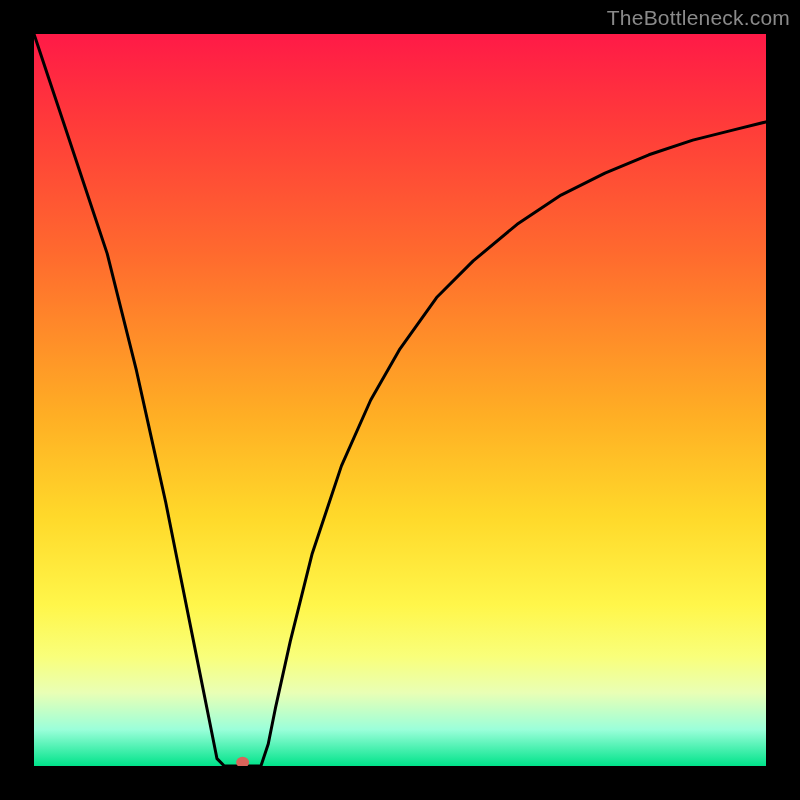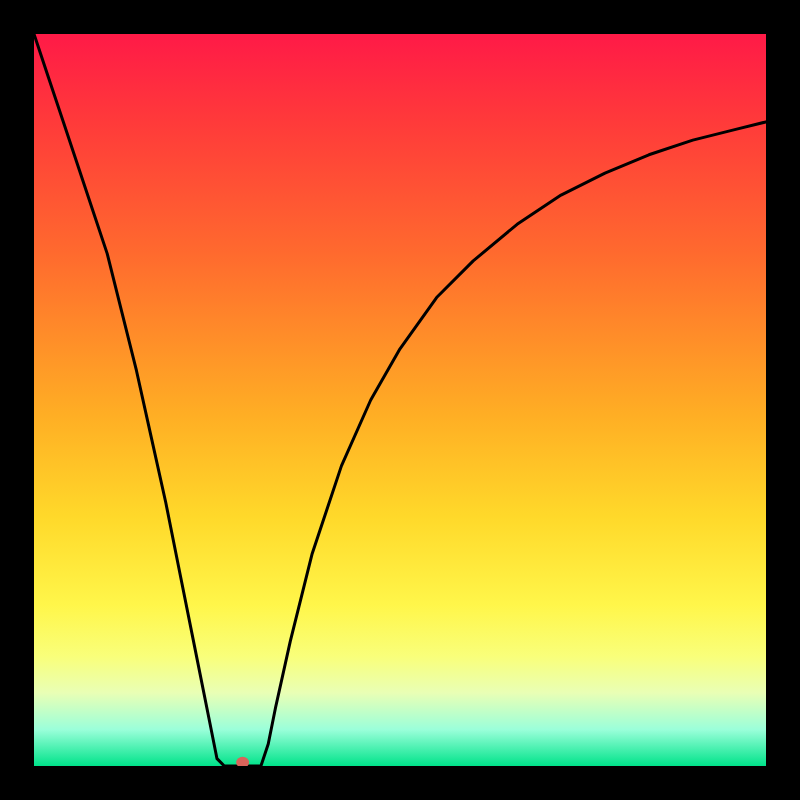--- a/index.html
+++ b/index.html
@@ -70,13 +70,14 @@
 <body>
 
 <div class="frame">
   <div class="plot-area">
     <div class="gradient"></div>
     <svg class="curve" viewBox="0 0 732 732" preserveAspectRatio="none">
       <path id="curve-path" fill="none" stroke="#000" stroke-width="3" stroke-linejoin="round" stroke-linecap="round" d="M0.00 0.00 L14.64 43.92 L29.28 87.84 L43.92 131.76 L58.56 175.68 L73.20 219.60 L87.84 278.16 L102.48 336.72 L117.12 402.60 L131.76 468.48 L146.40 541.68 L161.04 614.88 L175.68 688.08 L183.00 724.68 L190.32 732.00 L197.64 732.00 L204.96 732.00 L212.28 732.00 L219.60 732.00 L226.92 732.00 L234.24 710.04 L241.56 673.44 L256.20 607.56 L278.16 519.72 L307.44 431.88 L336.72 366.00 L366.00 314.76 L402.60 263.52 L439.20 226.92 L483.12 190.32 L527.04 161.04 L570.96 139.08 L614.88 120.78 L658.80 106.14 L702.72 95.16 L732.00 87.84"></path>
       <ellipse id="marker-dot" rx="6.5" ry="5.5" cx="208.62" cy="728.34" fill="#d9635a"></ellipse>
     </svg>
   </div>
+  <div class="watermark">TheBottleneck.com</div>
 </div>
 
 </body></html>

